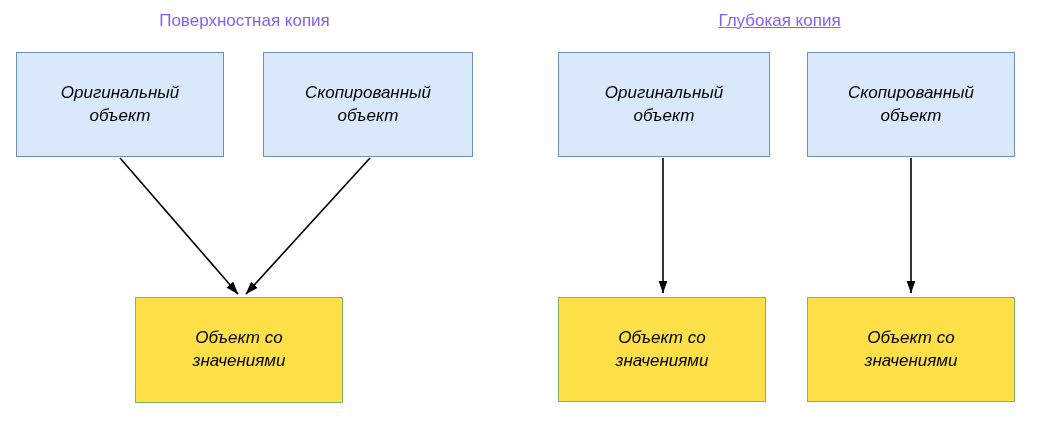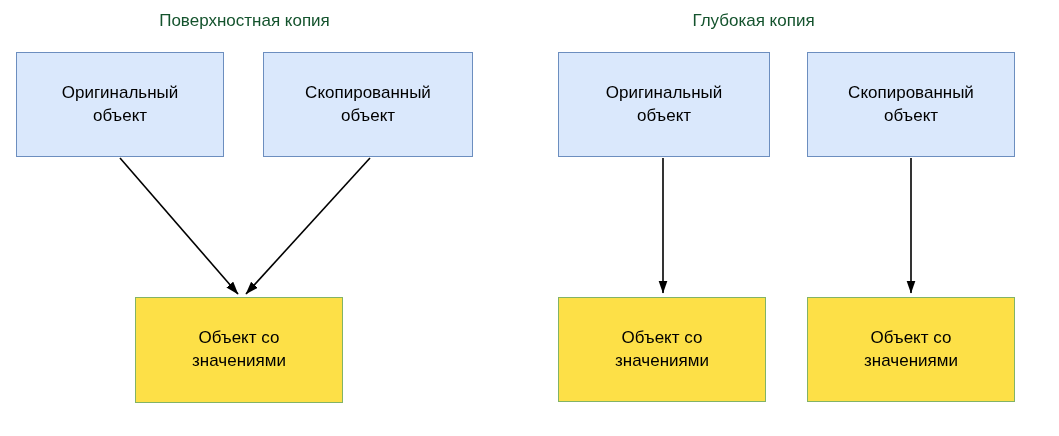--- a/index.html
+++ b/index.html
@@ -15,35 +15,36 @@
     font-family: "Liberation Sans", sans-serif;
     color: #000000;
     overflow: hidden;
   }
   .group-title {
     position: absolute;
     top: 11px;
     text-align: center;
     font-size: 17px;
     line-height: 1.2;
-    color: #14532d;
+    color: #8b5cf6;
   }
   .group-title.left  { left: 16px;  width: 457px; }
-  .group-title.right { left: 525px; width: 457px; }
+  .group-title.right { left: 551px; width: 457px; text-decoration: underline; }
   .node {
     position: absolute;
     box-sizing: border-box;
     display: flex;
     align-items: center;
     justify-content: center;
     text-align: center;
     white-space: pre-line;
     font-size: 17px;
     line-height: 1.35;
     color: #000000;
+    font-style: italic;
   }
   .node-blue {
     background: #dae8fc;
     border: 1.3px solid #6c8ebf;
   }
   .node-green {
     background: #fde047;
     border: 1.3px solid #82b366;
   }
   .blue-l1 { left: 16px;  top: 52px;  width: 208px; height: 105px; }

